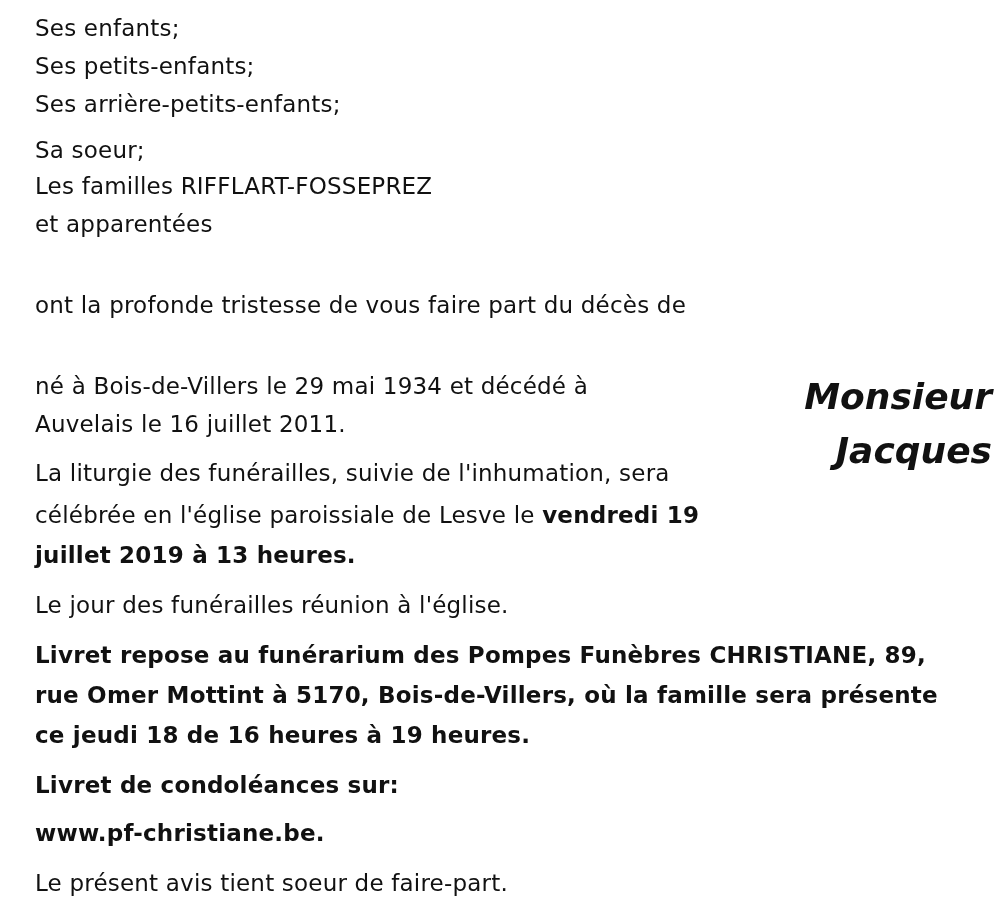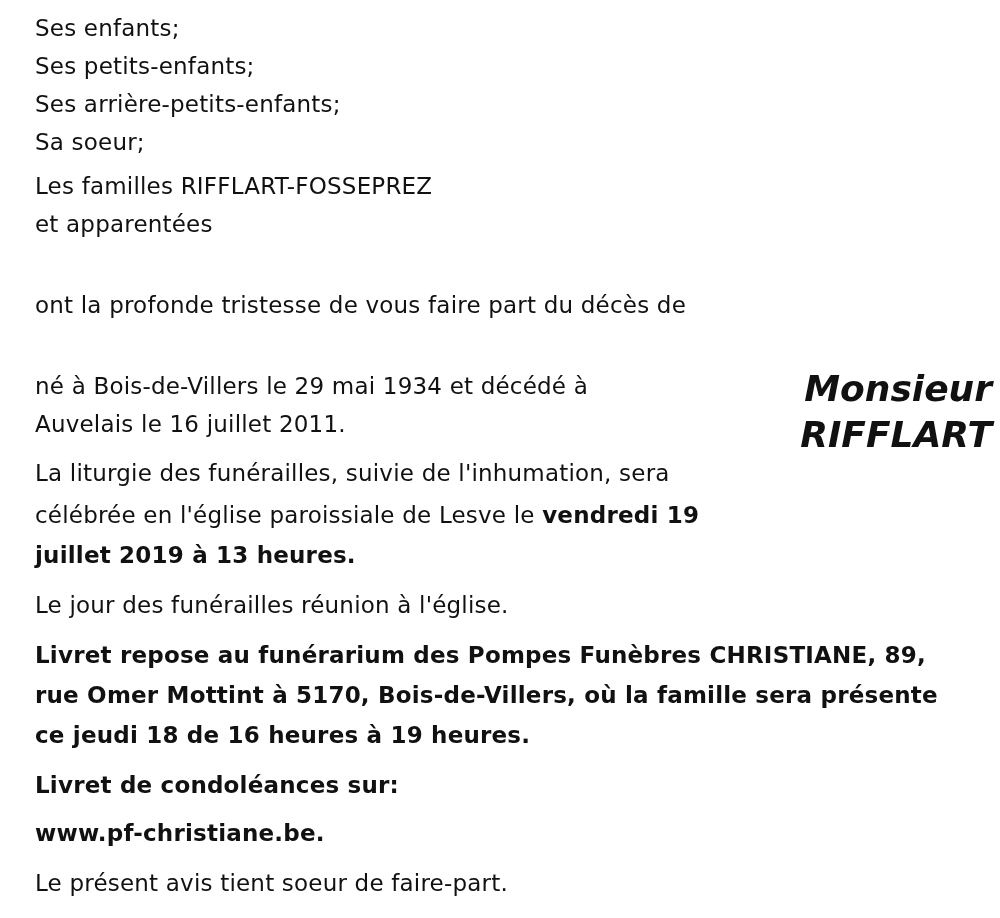--- a/index.html
+++ b/index.html
@@ -7,39 +7,39 @@
     width: 1000px; height: 918px; overflow: hidden; position: relative;
     font-family: "DejaVu Sans", sans-serif; color: #111111;
   }
   .txt { position: absolute; left: 10px; font-size: 23px; line-height: 37px; white-space: nowrap; letter-spacing: 0.2px; margin-left: 25px; }
   .bold { font-weight: bold; }
   .name {
     position: absolute; right: 8px; top: 366px; text-align: right;
     font-family: "DejaVu Sans", sans-serif; font-weight: bold; font-style: italic;
     font-size: 36px; line-height: 46px;
   }
-  .name div { display: block; }
+  .name div { display: block; margin-top: 8px; }
 </style>
 </head>
 <body>
 
 <div>
   <div class="txt" style="top:10px">Ses enfants;</div>
   <div class="txt" style="top:48px">Ses petits-enfants;</div>
   <div class="txt" style="top:86px">Ses arrière-petits-enfants;</div>
-  <div class="txt" style="top:124px">Sa soeur;</div>
+  <div class="txt" style="top:132px">Sa soeur;</div>
   <div class="txt" style="top:168px">Les familles RIFFLART-FOSSEPREZ</div>
   <div class="txt" style="top:206px">et apparentées</div>
 </div>
 
 <div class="txt" style="top:287px">ont la profonde tristesse de vous faire part du décès de</div>
 
 <div class="name">
   <div>Monsieur</div>
-  <div>RIFFLART</div>
+  <div>Jacques</div>
 </div>
 
 <div class="txt" style="top:368px">né à Bois-de-Villers le 29 mai 1934 et décédé à</div>
 <div class="txt" style="top:406px">Auvelais le 16 juillet 2011.</div>
 
 <div class="txt" style="top:455px">La liturgie des funérailles, suivie de l'inhumation, sera</div>
 <div class="txt" style="top:497px"><span>célébrée en l'église paroissiale de Lesve le </span><span class="bold">vendredi 19</span></div>
 <div class="txt bold" style="top:537px">juillet 2019 à 13 heures.</div>
 
 <div class="txt" style="top:587px">Le jour des funérailles réunion à l'église.</div>

